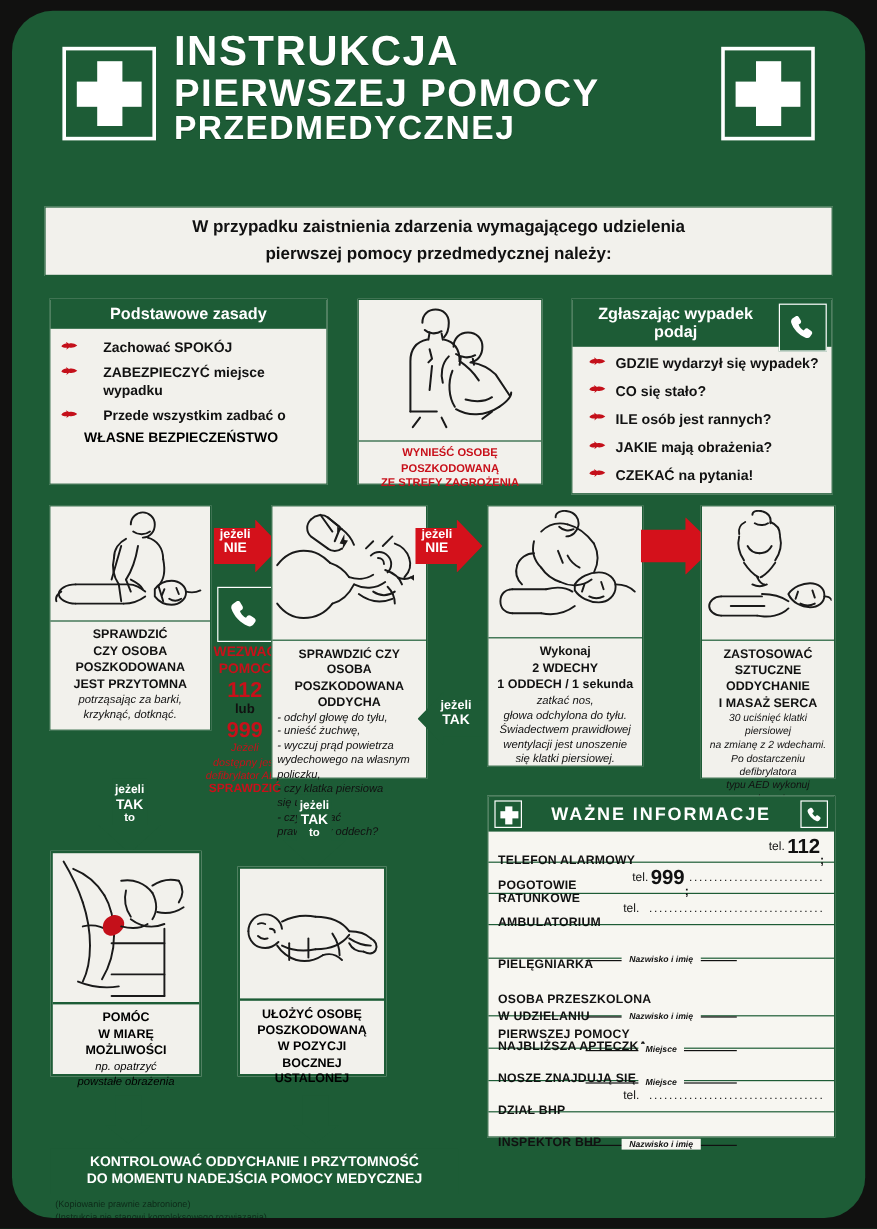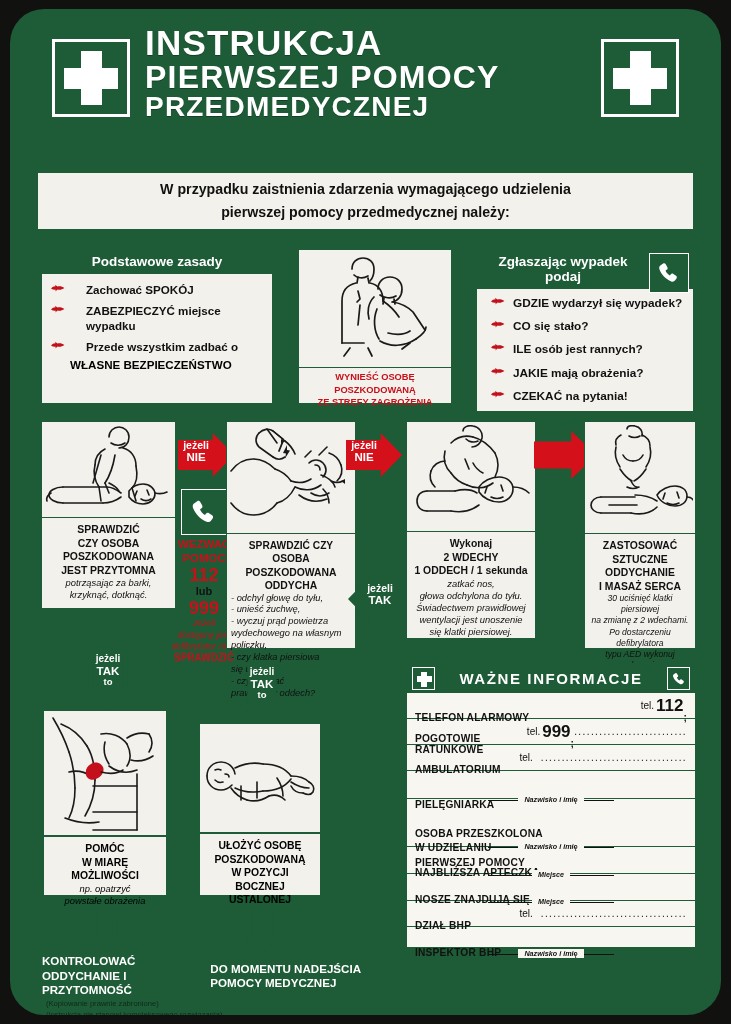--- a/index.html
+++ b/index.html
@@ -157,21 +157,21 @@
            overflow: hidden; }
   .hint { position: absolute; left: 0; right: 0; bottom: -6px; text-align: center;
           font-size: 7.2px; font-style: italic; font-weight: bold; color: #111; }
   .hint span { background: #f7f6f1; padding: 0 6px; position: relative; z-index: 2; }
   .hint::before { content: ""; position: absolute; left: 28%; right: 28%; top: 50%;
                   border-top: 1px solid #111; z-index: 1; }
 
   
   .bottom-banner {
     position: absolute; left: 32px; top: 948px; width: 340px; height: 38px;
-    background: #1d5c36; display: flex; flex-direction: row;
+    background: #1d5c36; display: flex; flex-direction: column;
     align-items: center; justify-content: center;
   }
   .bottom-banner div { color: #fff; font-size: 11.6px; font-weight: bold; line-height: 1.25; }
   .legal { position: absolute; left: 36px; top: 989px; color: #0d2a19;
            font-size: 7.6px; line-height: 1.45; }
   svg { display: block; }
 </style>
 </head>
 <body>
 

